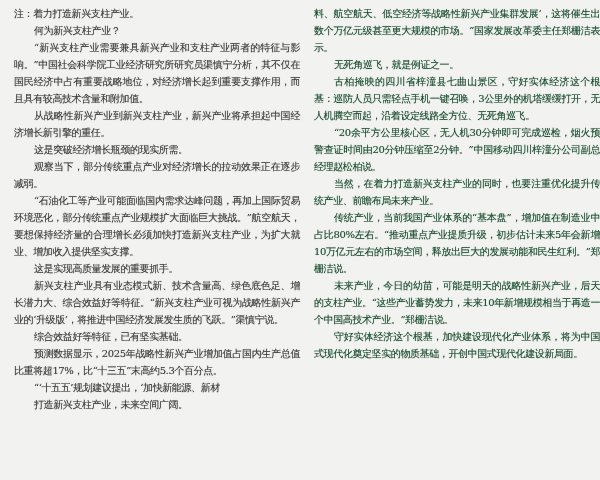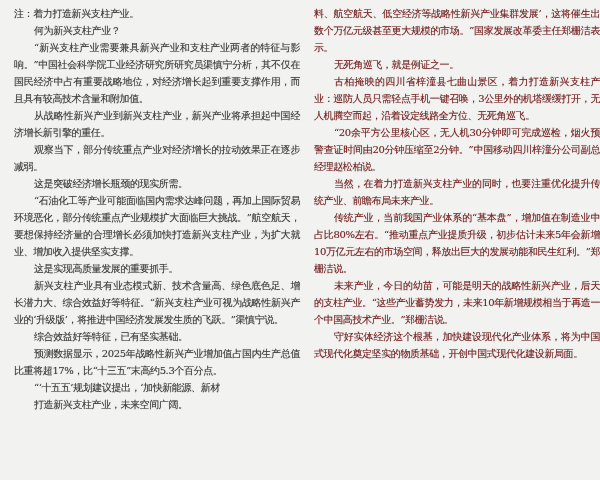--- a/index.html
+++ b/index.html
@@ -43,33 +43,33 @@
 </style>
 </head>
 <body style="background: rgb(242, 242, 240);">
 
 <div class="page">
   <div class="col" style="color: rgb(62, 62, 62);">
       <p>注：着力打造新兴支柱产业。</p>
       <p class="indent">何为新兴支柱产业？</p>
       <p class="indent">“新兴支柱产业需要兼具新兴产业和支柱产业两者的特征与影响。”中国社会科学院工业经济研究所研究员渠慎宁分析，其不仅在国民经济中占有重要战略地位，对经济增长起到重要支撑作用，而且具有较高技术含量和附加值。</p>
       <p class="indent">从战略性新兴产业到新兴支柱产业，新兴产业将承担起中国经济增长新引擎的重任。</p>
+      <p class="indent">这是突破经济增长瓶颈的现实所需。</p>
       <p class="indent">观察当下，部分传统重点产业对经济增长的拉动效果正在逐步减弱。</p>
-      <p class="indent">这是突破经济增长瓶颈的现实所需。</p>
       <p class="indent">“石油化工等产业可能面临国内需求达峰问题，再加上国际贸易环境恶化，部分传统重点产业规模扩大面临巨大挑战。”航空航天，要想保持经济量的合理增长必须加快打造新兴支柱产业，为扩大就业、增加收入提供坚实支撑。</p>
       <p class="indent">这是实现高质量发展的重要抓手。</p>
       <p class="indent">新兴支柱产业具有业态模式新、技术含量高、绿色底色足、增长潜力大、综合效益好等特征。“新兴支柱产业可视为战略性新兴产业的‘升级版’，将推进中国经济发展发生质的飞跃。”渠慎宁说。</p>
       <p class="indent">综合效益好等特征，已有坚实基础。</p>
       <p class="indent">预测数据显示，2025年战略性新兴产业增加值占国内生产总值比重将超17%，比“十三五”末高约5.3个百分点。</p>
       <p class="indent">“‘十五五’规划建议提出，‘加快新能源、新材</p>
       <p class="indent">打造新兴支柱产业，未来空间广阔。</p>
     </div>
-  <div class="col" style="color: #7f1d1d;">
+  <div class="col" style="color: #14532d;">
       <p>料、航空航天、低空经济等战略性新兴产业集群发展’，这将催生出数个万亿元级甚至更大规模的市场。”国家发展改革委主任郑栅洁表示。</p>
       <p class="indent">无死角巡飞，就是例证之一。</p>
-      <p class="indent">古柏掩映的四川省梓潼县七曲山景区，着力打造新兴支柱产业：巡防人员只需轻点手机一键召唤，3公里外的机塔缓缓打开，无人机腾空而起，沿着设定线路全方位、无死角巡飞。</p>
+      <p class="indent">古柏掩映的四川省梓潼县七曲山景区，守好实体经济这个根基：巡防人员只需轻点手机一键召唤，3公里外的机塔缓缓打开，无人机腾空而起，沿着设定线路全方位、无死角巡飞。</p>
       <p class="indent">“20余平方公里核心区，无人机30分钟即可完成巡检，烟火预警查证时间由20分钟压缩至2分钟。”中国移动四川梓潼分公司副总经理赵松柏说。</p>
       <p class="indent">当然，在着力打造新兴支柱产业的同时，也要注重优化提升传统产业、前瞻布局未来产业。</p>
       <p class="indent">传统产业，当前我国产业体系的“基本盘”，增加值在制造业中占比80%左右。“推动重点产业提质升级，初步估计未来5年会新增10万亿元左右的市场空间，释放出巨大的发展动能和民生红利。”郑栅洁说。</p>
       <p class="indent">未来产业，今日的幼苗，可能是明天的战略性新兴产业，后天的支柱产业。“这些产业蓄势发力，未来10年新增规模相当于再造一个中国高技术产业。”郑栅洁说。</p>
       <p class="indent">守好实体经济这个根基，加快建设现代化产业体系，将为中国式现代化奠定坚实的物质基础，开创中国式现代化建设新局面。</p>
     </div>
 </div>
 
 </body></html>

